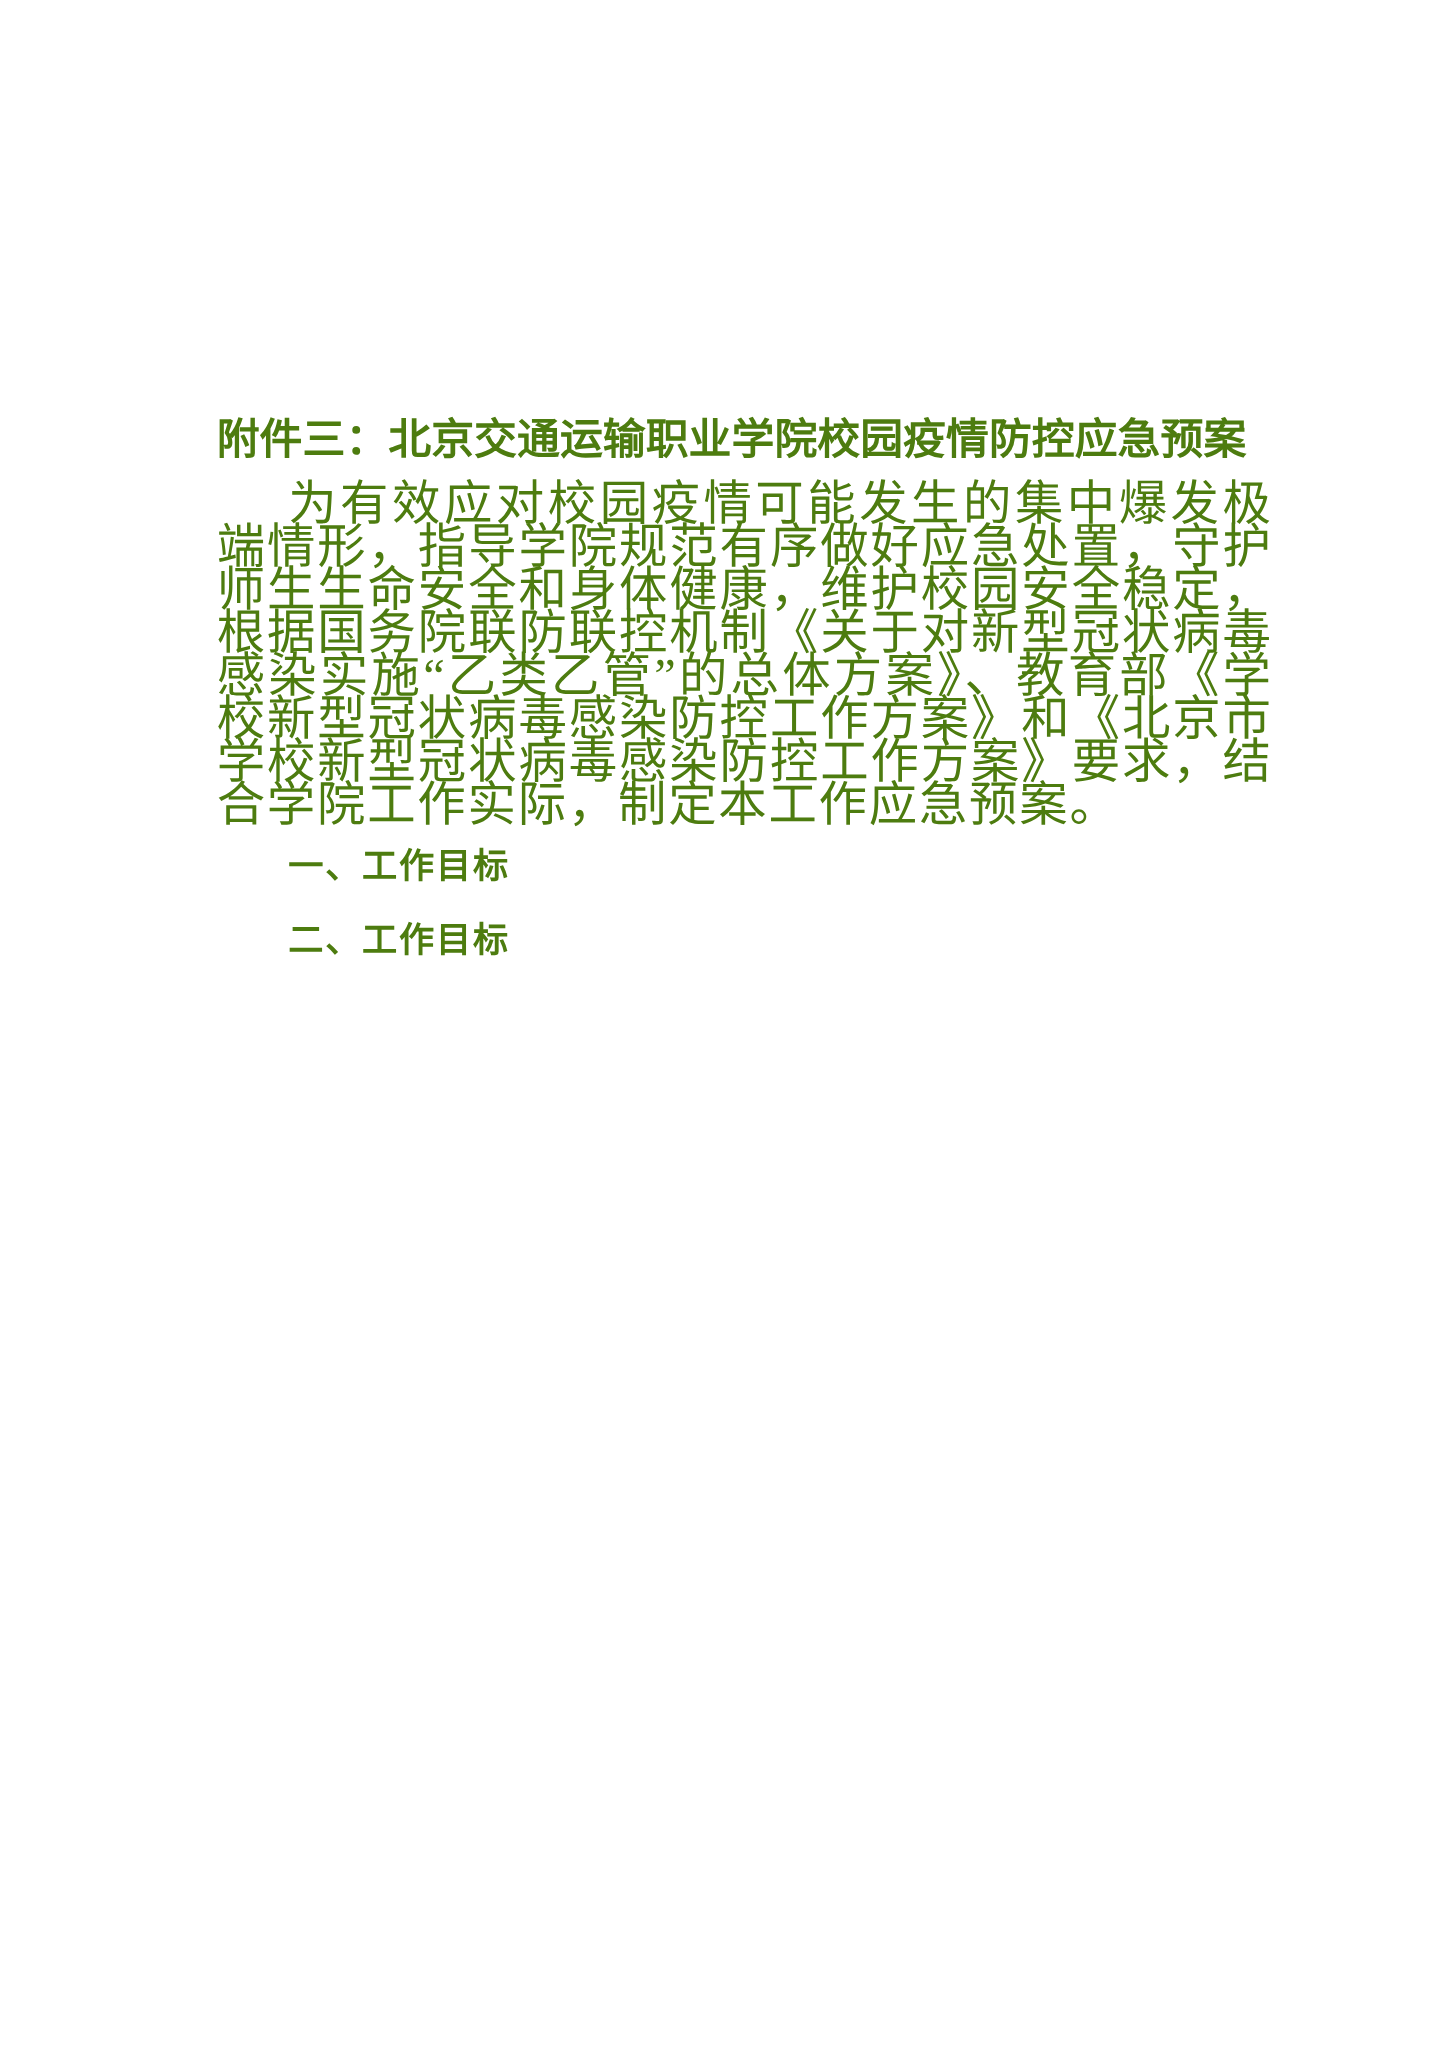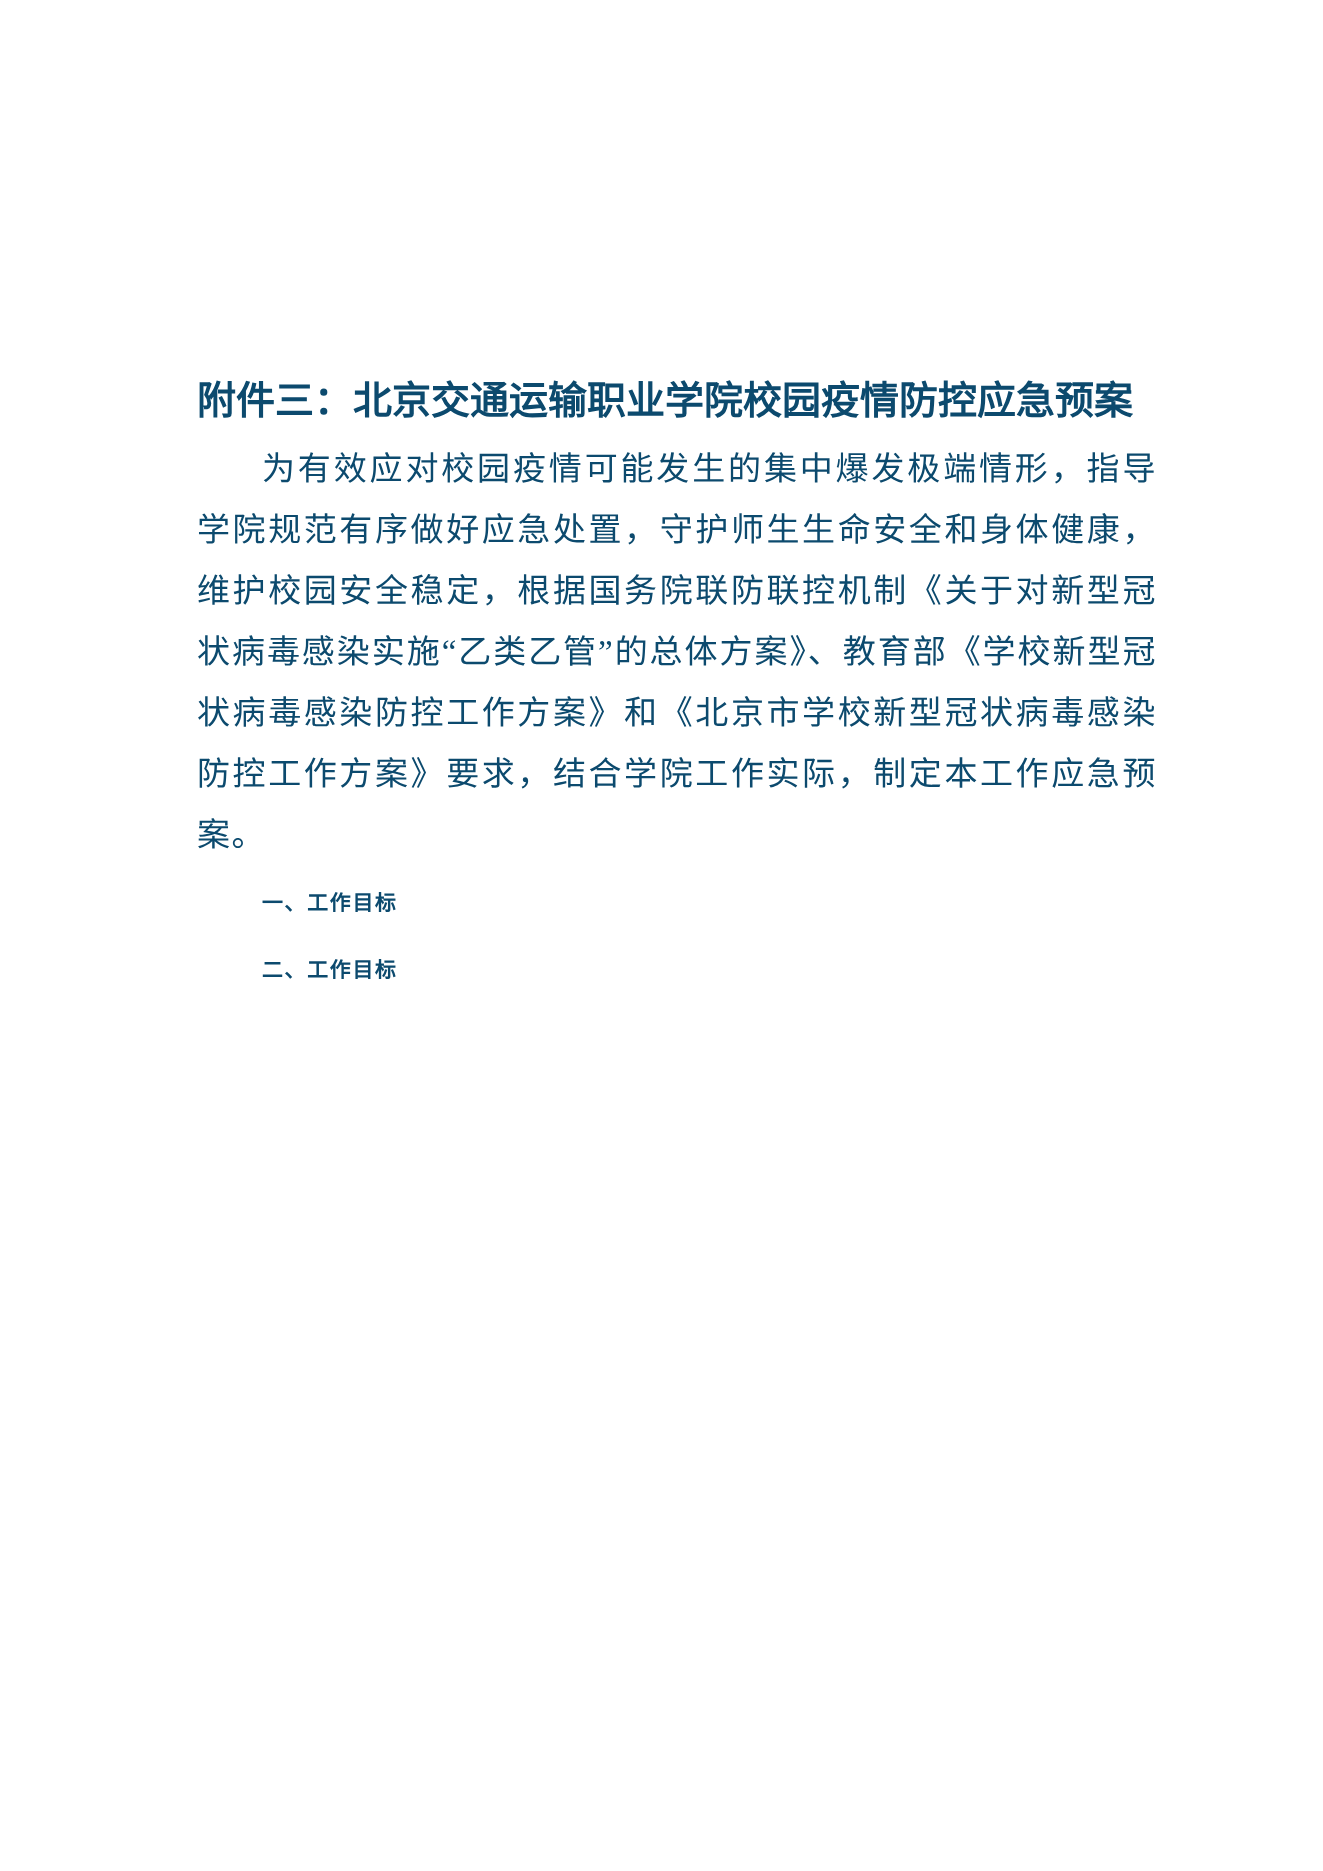--- a/index.html
+++ b/index.html
@@ -5,46 +5,46 @@
   html, body {
     margin: 0;
     padding: 0;
     background: #ffffff;
   }
   .page {
     position: relative;
     width: 1323px;
     height: 1871px;
     background: #ffffff;
-    color: #0c4a6e;
+    color: #4d7c0f;
     box-sizing: border-box;
     padding: 378px 166px 0 197px;
     overflow: hidden;
   }
   .doc-title {
     font-family: "Liberation Sans", "DejaVu Sans", sans-serif;
     font-size: 39px;
     font-weight: 700;
     line-height: 1.2;
     letter-spacing: 0px;
     margin: 0 0 14px 0;
     white-space: nowrap;
   }
   .para {
     font-family: "Liberation Serif", "DejaVu Serif", serif;
-    font-size: 33px;
+    font-size: 44px;
     letter-spacing: 1.6px;
-    line-height: 61px;
+    line-height: 39px;
     text-align: justify;
     text-indent: 65px;
     margin: 0;
   }
   .heading {
     font-family: "Liberation Sans", "DejaVu Sans", sans-serif;
-    font-size: 21px;
+    font-size: 32px;
     font-weight: 700;
     letter-spacing: 1.6px;
     line-height: 61px;
     text-indent: 65px;
     margin: 6px 0;
   }
 </style>
 </head>
 <body>
 

